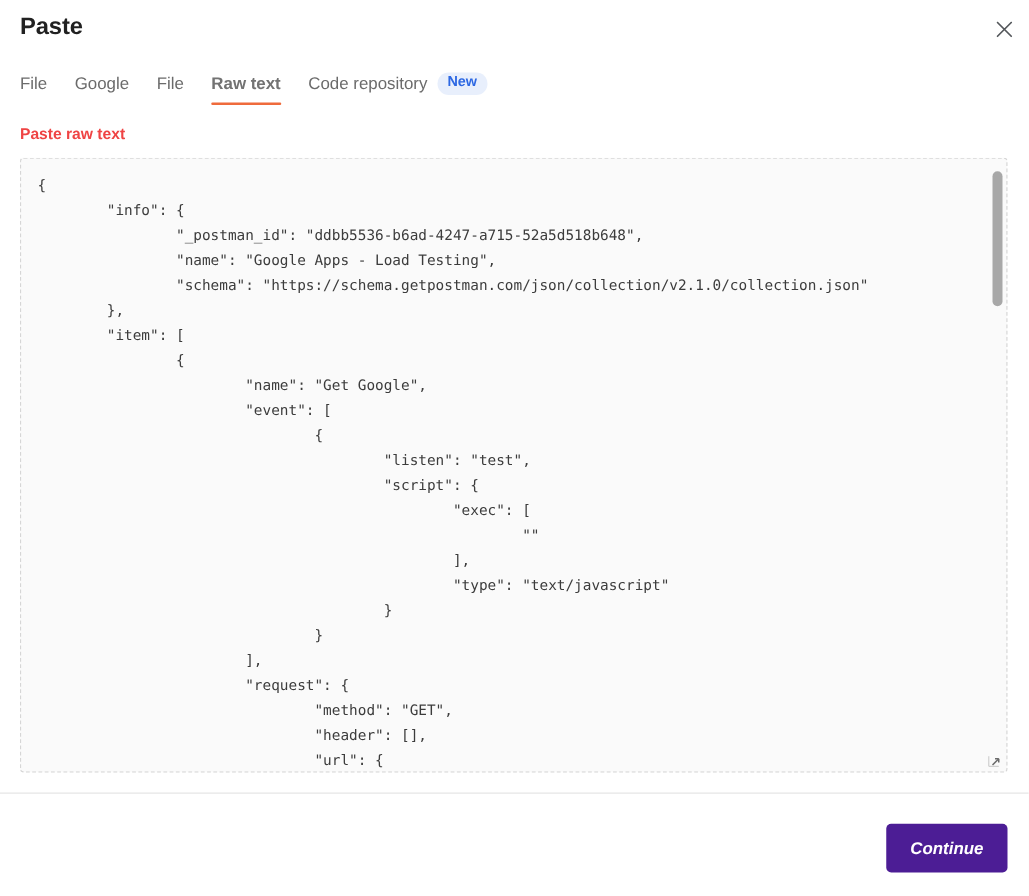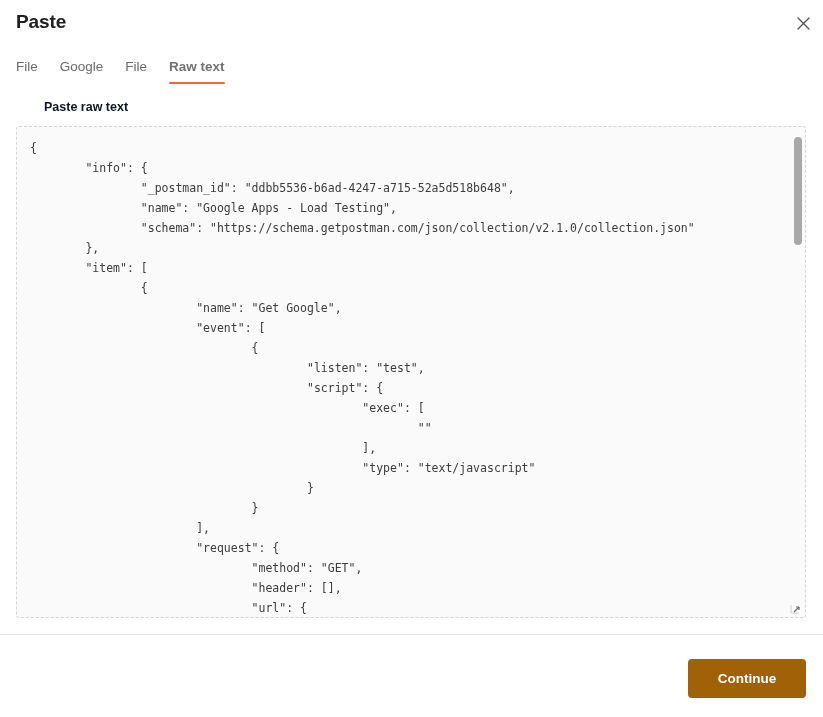--- a/index.html
+++ b/index.html
@@ -96,22 +96,21 @@
     line-height: 13px;
   }
 
   
   .field-label {
     position: absolute;
     left: 16px;
     top: 100px;
     font-size: 12.5px;
     font-weight: bold;
-    color: #0f172a;
-    margin-left: 28px;
+    color: #ef4444;
   }
 
   
   .rawbox {
     position: absolute;
     left: 16px;
     top: 126px;
     width: 790px;
     height: 492px;
     box-sizing: border-box;
@@ -170,33 +169,34 @@
     left: 0;
     top: 634px;
     width: 823px;
     height: 1px;
     background: #e6e6e6;
   }
   .continue-btn {
     position: absolute;
     right: 17px;
     top: 659px;
-    width: 118px;
+    width: 97px;
     height: 39px;
-    background: #a16207;
+    background: #4c1d95;
     color: #ffffff;
     border: none;
     border-radius: 4px;
     font-family: "Liberation Sans", sans-serif;
     font-size: 13.5px;
     font-weight: bold;
     cursor: pointer;
     display: flex;
     align-items: center;
     justify-content: center;
+    font-style: italic;
   }
 </style>
 </head>
 <body>
 
 <div class="modal-header">
   <div class="modal-title">Paste</div>
   <div class="close-btn">
     <span>
       <svg width="13" height="13" viewBox="0 0 13 13">
@@ -204,20 +204,24 @@
       </svg>
     </span>
   </div>
 </div>
 
 <div class="tabs">
     <div class="tab"><span>File</span></div>
     <div class="tab"><span>Google</span></div>
     <div class="tab"><span>File</span></div>
     <div class="tab active"><span>Raw text</span></div>
+    <div class="tab tab-with-badge">
+      <span>Code repository</span>
+      <span class="badge-new">New</span>
+    </div>
   </div>
 
 <div class="field-label">Paste raw text</div>
 
 <div class="rawbox">
   <pre class="rawbox-code" aria-placeholder="Paste raw text">{
 	"info": {
 		"_postman_id": "ddbb5536-b6ad-4247-a715-52a5d518b648",
 		"name": "Google Apps - Load Testing",
 		"schema": "https://schema.getpostman.com/json/collection/v2.1.0/collection.json"

